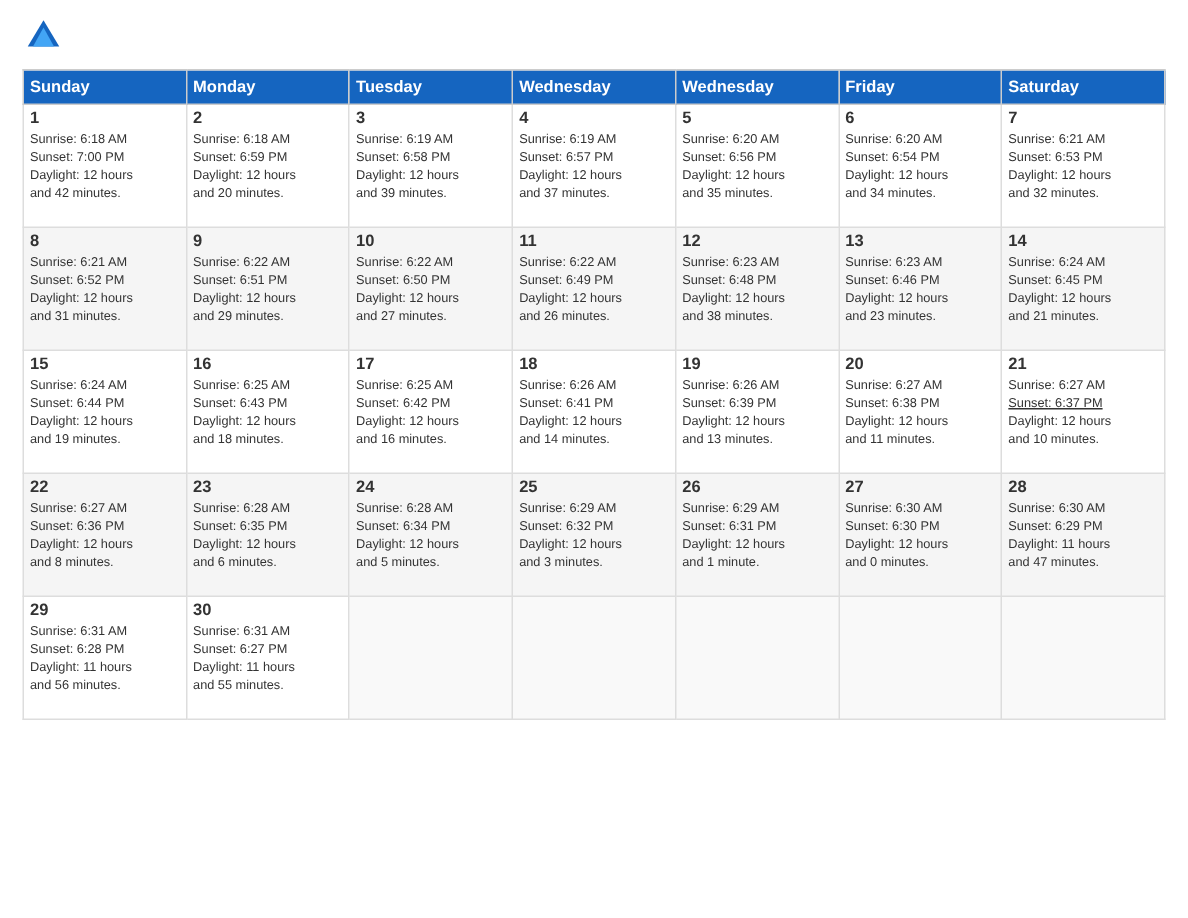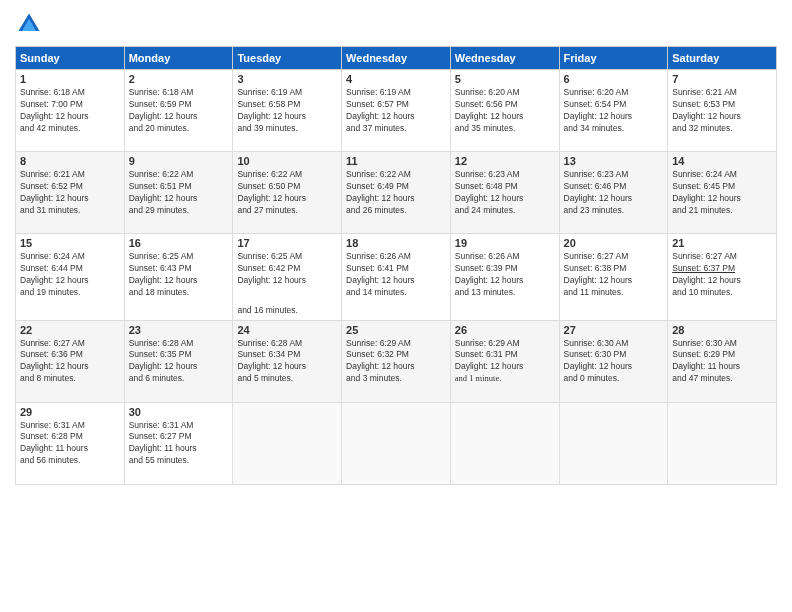--- a/index.html
+++ b/index.html
@@ -201,21 +201,21 @@
             <span style="display: block; line-height: 1.4;">Sunrise: 6:22 AM</span>
             <span style="display: block; line-height: 1.4;">Sunset: 6:49 PM</span>
             <span style="display: block; line-height: 1.4;">Daylight: 12 hours</span>
             <span style="display: block; line-height: 1.4;">and 26 minutes.</span>
           </td>
           <td>
             <span class="day-num">12</span>
             <span style="display: block; line-height: 1.4;">Sunrise: 6:23 AM</span>
             <span style="display: block; line-height: 1.4;">Sunset: 6:48 PM</span>
             <span style="display: block; line-height: 1.4;">Daylight: 12 hours</span>
-            <span style="display: block; line-height: 1.4;">and 24 minutes.</span>
+            <span style="display: block; line-height: 1.4;">and 38 minutes.</span>
           </td>
           <td>
             <span class="day-num">13</span>
             <span style="display: block; line-height: 1.4;">Sunrise: 6:23 AM</span>
             <span style="display: block; line-height: 1.4;">Sunset: 6:46 PM</span>
             <span style="display: block; line-height: 1.4;">Daylight: 12 hours</span>
             <span style="display: block; line-height: 1.4;">and 23 minutes.</span>
           </td>
           <td>
             <span class="day-num">14</span>
@@ -238,21 +238,21 @@
             <span style="display: block; line-height: 1.4;">Sunrise: 6:25 AM</span>
             <span style="display: block; line-height: 1.4;">Sunset: 6:43 PM</span>
             <span style="display: block; line-height: 1.4;">Daylight: 12 hours</span>
             <span style="display: block; line-height: 1.4;">and 18 minutes.</span>
           </td>
           <td>
             <span class="day-num">17</span>
             <span style="display: block; line-height: 1.4;">Sunrise: 6:25 AM</span>
             <span style="display: block; line-height: 1.4;">Sunset: 6:42 PM</span>
             <span style="display: block; line-height: 1.4;">Daylight: 12 hours</span>
-            <span style="display: block; line-height: 1.4; margin-top: 18px;">and 16 minutes.</span>
+            <span style="display: block; line-height: 1.4;">and 16 minutes.</span>
           </td>
           <td>
             <span class="day-num">18</span>
             <span style="display: block; line-height: 1.4;">Sunrise: 6:26 AM</span>
             <span style="display: block; line-height: 1.4;">Sunset: 6:41 PM</span>
             <span style="display: block; line-height: 1.4;">Daylight: 12 hours</span>
             <span style="display: block; line-height: 1.4;">and 14 minutes.</span>
           </td>
           <td>
             <span class="day-num">19</span>
@@ -303,21 +303,21 @@
             <span style="display: block; line-height: 1.4;">Sunrise: 6:29 AM</span>
             <span style="display: block; line-height: 1.4;">Sunset: 6:32 PM</span>
             <span style="display: block; line-height: 1.4;">Daylight: 12 hours</span>
             <span style="display: block; line-height: 1.4;">and 3 minutes.</span>
           </td>
           <td>
             <span class="day-num">26</span>
             <span style="display: block; line-height: 1.4;">Sunrise: 6:29 AM</span>
             <span style="display: block; line-height: 1.4;">Sunset: 6:31 PM</span>
             <span style="display: block; line-height: 1.4;">Daylight: 12 hours</span>
-            <span style="display: block; line-height: 1.4; font-family: Liberation Serif, serif;">and 1 minute.</span>
+            <span style="display: block; line-height: 1.4;">and 1 minute.</span>
           </td>
           <td>
             <span class="day-num">27</span>
             <span style="display: block; line-height: 1.4;">Sunrise: 6:30 AM</span>
             <span style="display: block; line-height: 1.4;">Sunset: 6:30 PM</span>
             <span style="display: block; line-height: 1.4;">Daylight: 12 hours</span>
             <span style="display: block; line-height: 1.4;">and 0 minutes.</span>
           </td>
           <td>
             <span class="day-num">28</span>

